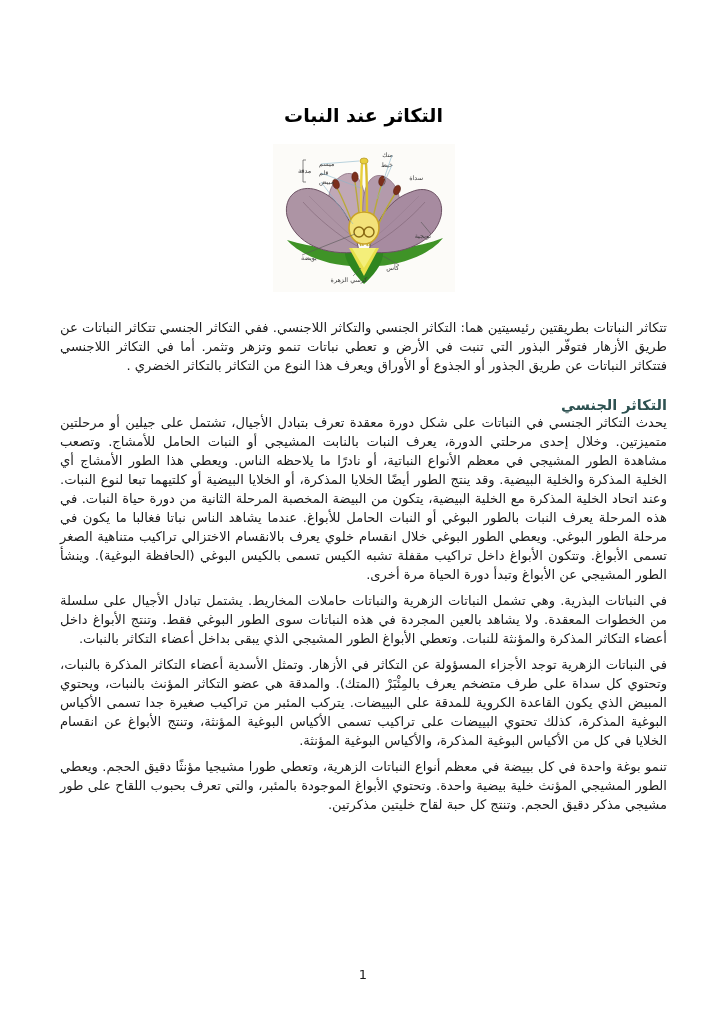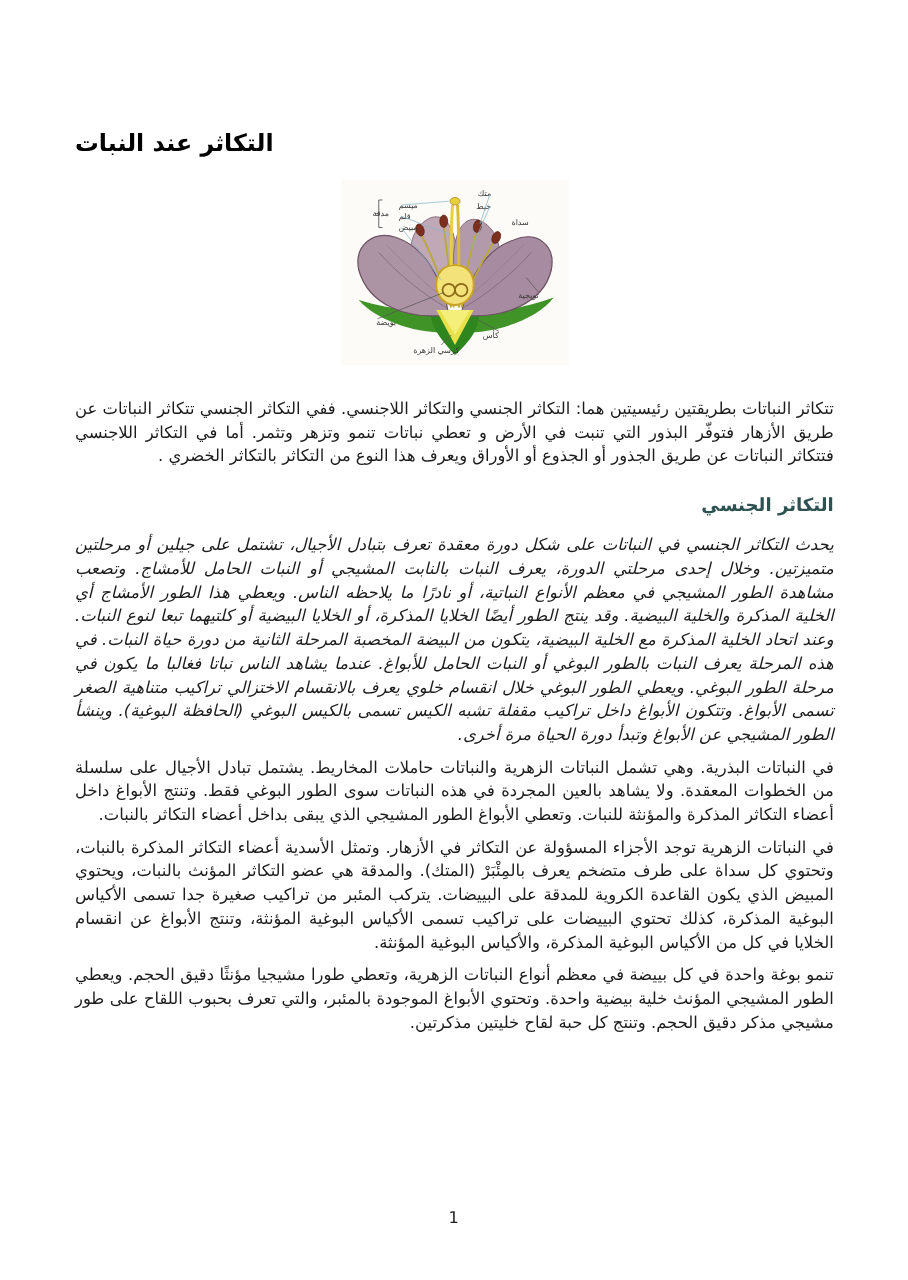--- a/index.html
+++ b/index.html
@@ -13,21 +13,21 @@
   }
   .page{
     width:726px;height:1024px;
     position:relative;
     box-sizing:border-box;
     padding:0 59px 0 60px;
   }
   .doc-title{
     margin:0;
     padding-top:104px;
-    text-align:left;
+    text-align:center;
     font-size:19px;
     font-weight:bold;
     color:#000000;
     letter-spacing:0.5px;
   }
   .figure-wrap{
     margin:18px auto 0 auto;
     width:182px;
     height:148px;
     position:relative;
@@ -45,21 +45,21 @@
     text-align:justify;
     margin:0;
   }
   .p-intro{margin-top:26px;}
   .section-heading{
     margin:22px 0 0 0;
     font-size:14.5px;
     font-weight:bold;
     color:#2e5252;
   }
-  .p-after-heading{margin-top:14px;font-style:italic;}
+  .p-after-heading{}
   .p-gap{margin-top:7px;}
   .page-number{
     position:absolute;
     bottom:42px;
     left:0;right:0;
     text-align:center;
     font-size:13px;
     color:#1b1b1b;
     direction:ltr;
   }

